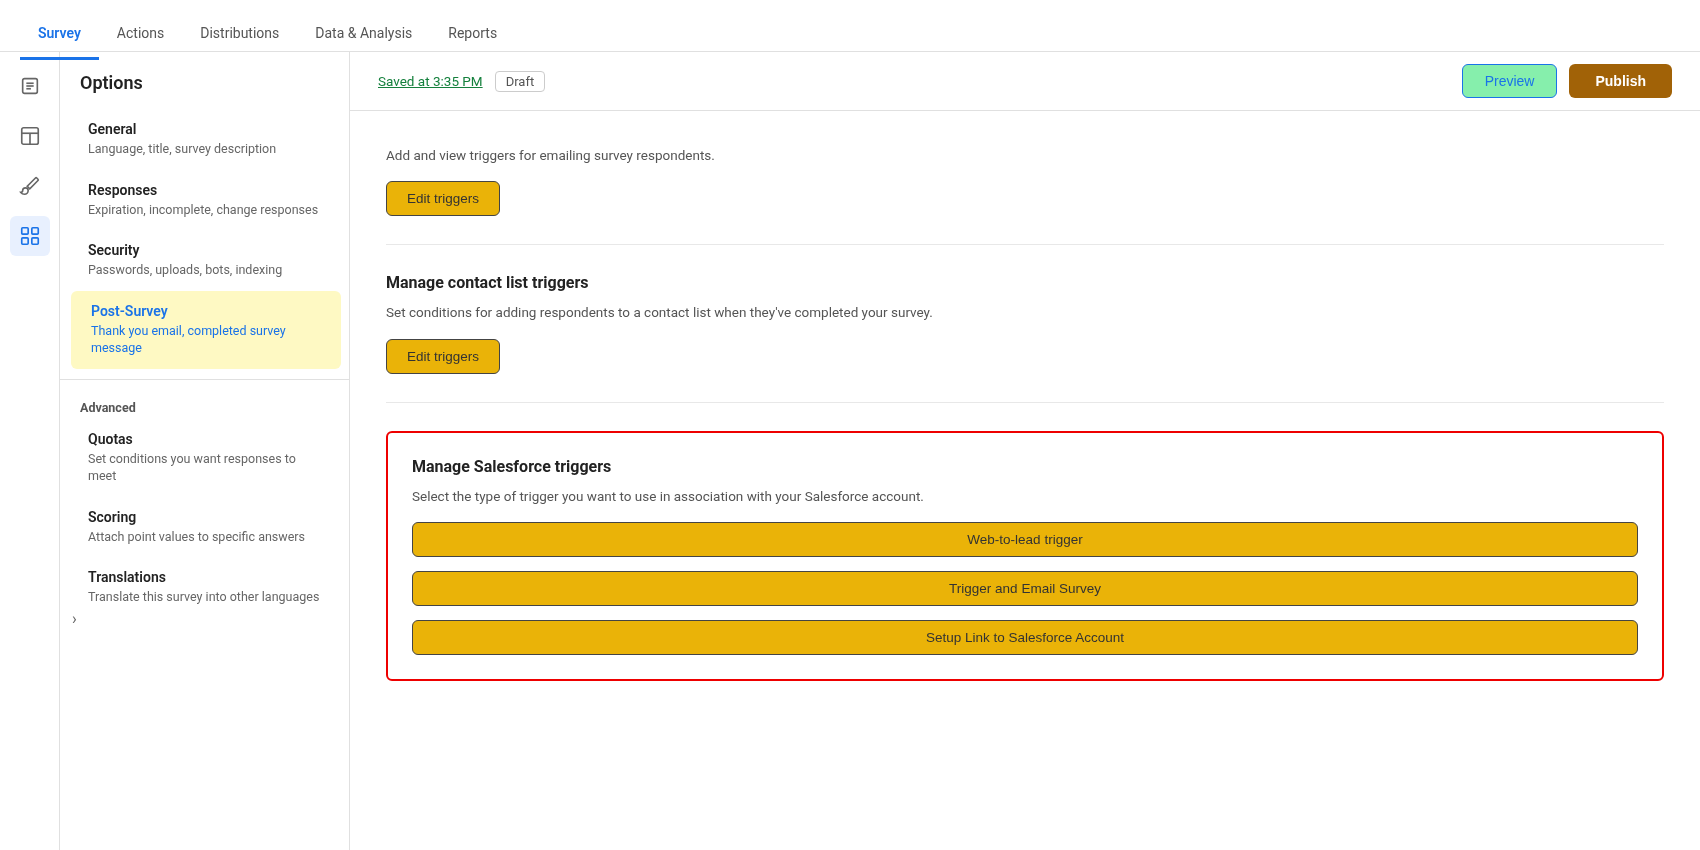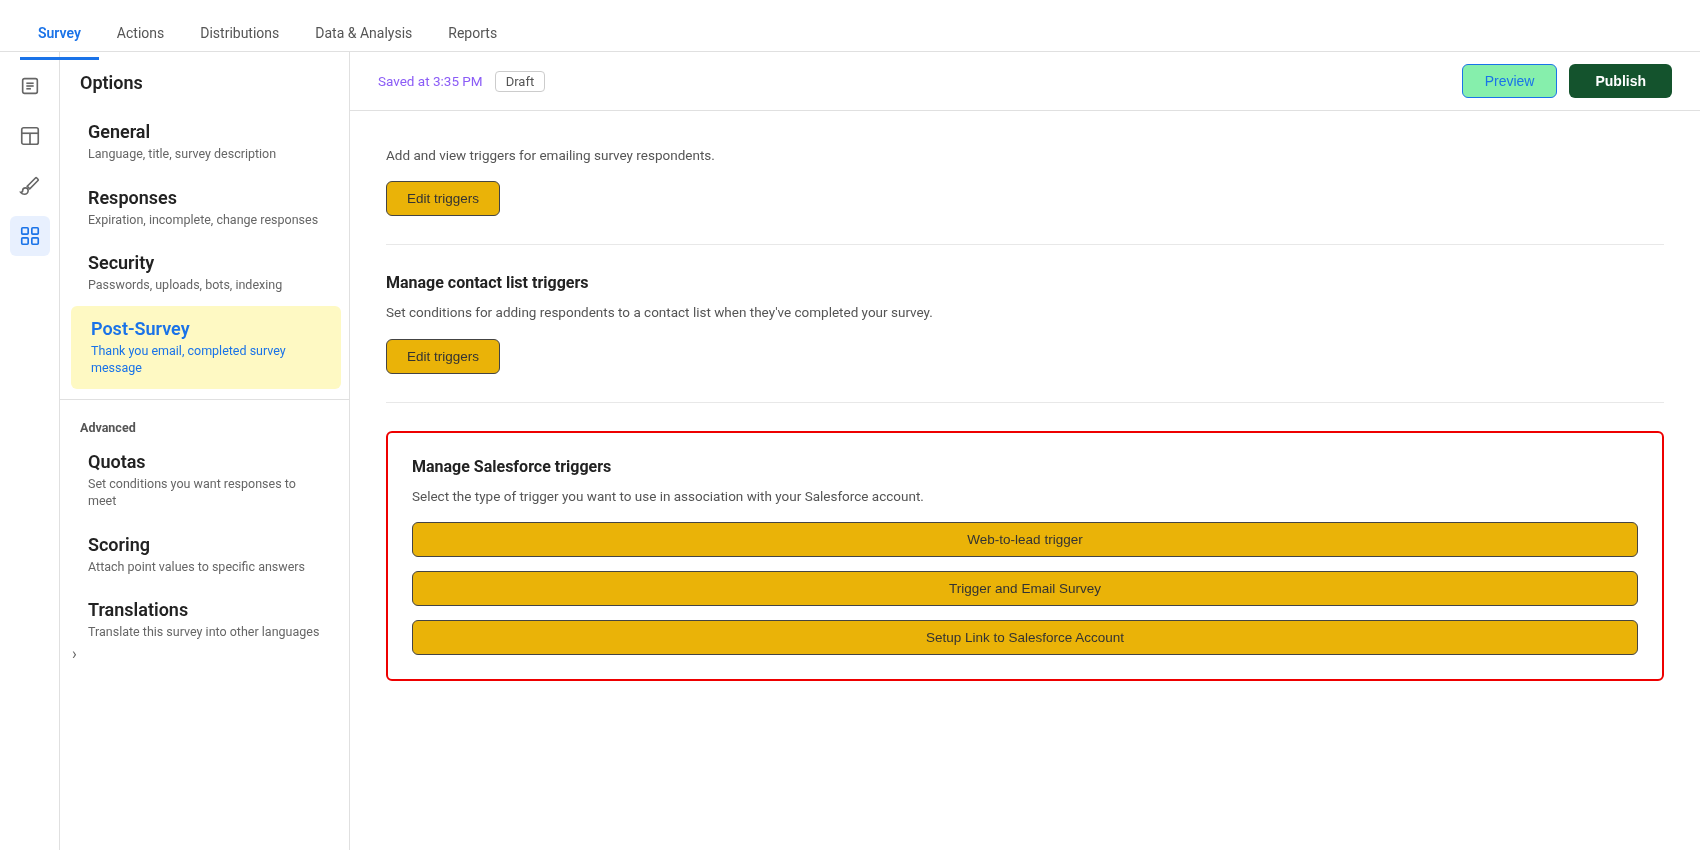--- a/index.html
+++ b/index.html
@@ -88,21 +88,21 @@
       margin: 0 8px;
     }
     .options-section.active {
       background: #fef9c3;
       margin-left: 11px;
     }
     .options-section-title {
       font-weight: 600;
       color: #222;
       margin-bottom: 3px;
-      font-size: 18px;
+      font-size: 14px;
     }
     .options-section.active .options-section-title {
       color: #1a73e8;
     }
     .options-section-subtitle {
       color: #666;
       font-size: 12.5px;
       line-height: 1.4;
     }
     .options-section.active .options-section-subtitle {
@@ -139,22 +139,23 @@
       top: 0;
       background: #fff;
       z-index: 10;
     }
     .header-left {
       display: flex;
       align-items: center;
       gap: 12px;
     }
     .saved-text {
-      color: #8b5cf6;
+      color: #15803d;
       font-size: 13.5px;
+      text-decoration: underline;
     }
     .draft-badge {
       border: 1px solid #ccc;
       border-radius: 4px;
       padding: 2px 10px;
       font-size: 13px;
       color: #555;
     }
     .header-right {
       display: flex;
@@ -164,21 +165,21 @@
       border: 1.5px solid #1a73e8;
       background: #86efac;
       color: #1a73e8;
       border-radius: 6px;
       padding: 8px 22px;
       font-size: 14px;
       font-weight: 500;
       cursor: pointer;
     }
     .btn-publish {
-      background: #14532d;
+      background: #a16207;
       color: #fff;
       border: none;
       border-radius: 6px;
       padding: 8px 26px;
       font-size: 14px;
       font-weight: 600;
       cursor: pointer;
     }
 
     

